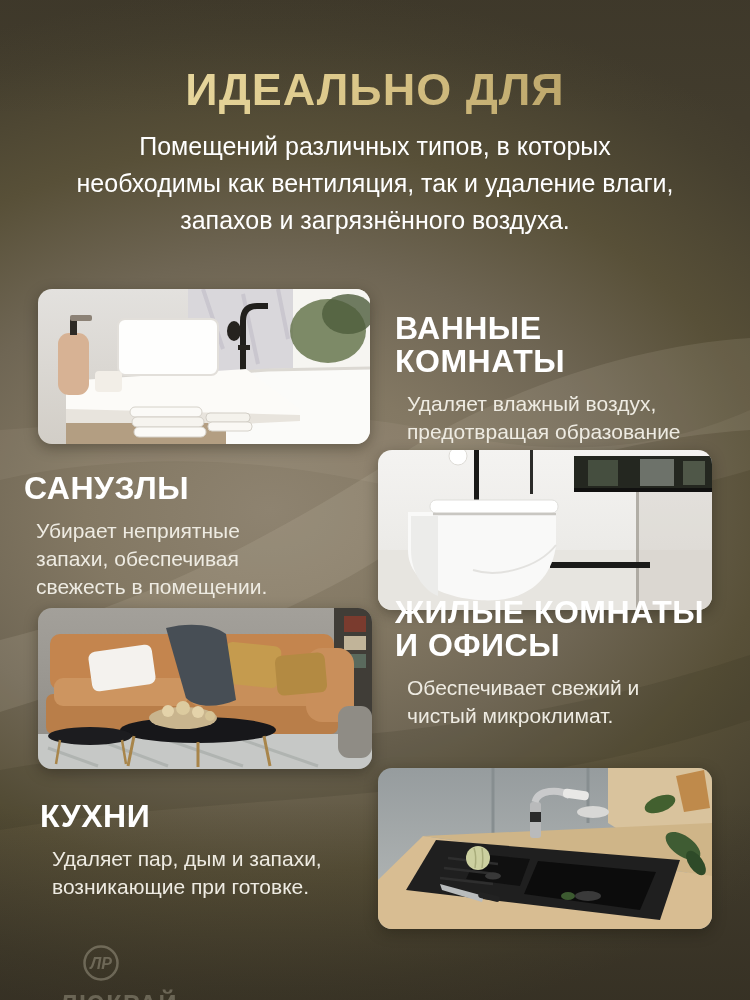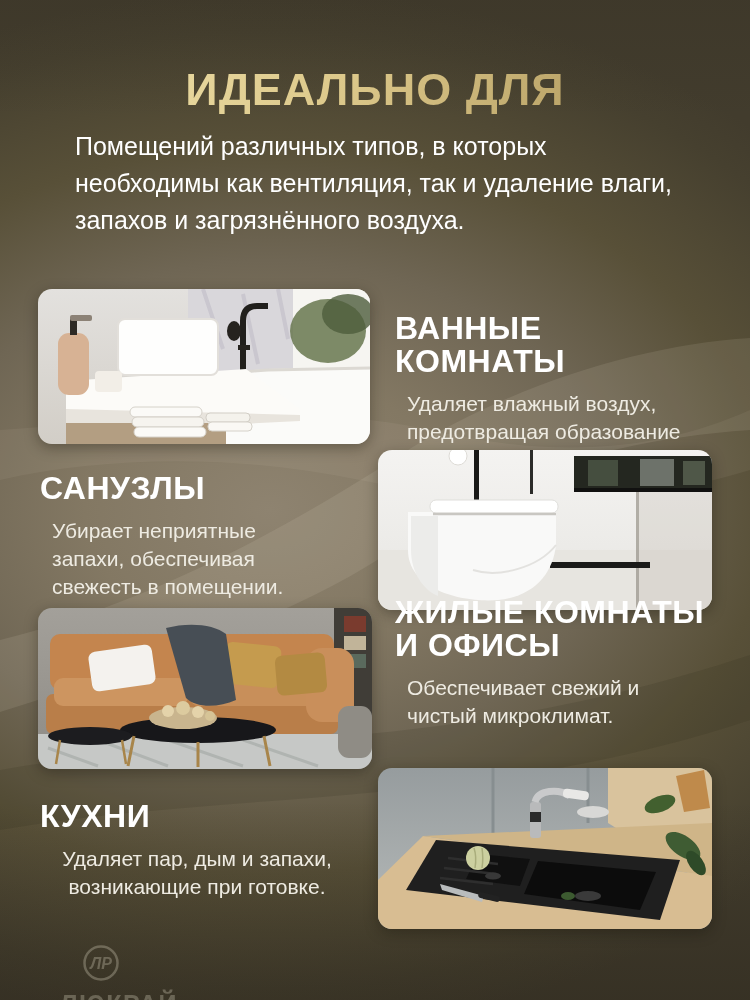--- a/index.html
+++ b/index.html
@@ -15,47 +15,47 @@
       radial-gradient(ellipse 95% 52% at 36% 51%, #8e8370 0%, #837863 26%, #6f6654 48%, #585038 70%, #46402f 92%, #423c2d 100%);
   }
   .waves{position:absolute;inset:0;pointer-events:none;}
   .title{
     position:absolute;top:64px;left:0;width:750px;text-align:center;
     font-size:45px;font-weight:bold;letter-spacing:1px;
     background:linear-gradient(110deg,#f0e3ad 5%,#ddc98b 45%,#a78f55 95%);
     -webkit-background-clip:text;background-clip:text;color:transparent;
   }
   .intro{
-    position:absolute;top:128px;left:75px;width:600px;text-align:left;
+    position:absolute;top:128px;left:75px;width:600px;text-align:center;
     color:#ffffff;font-size:25px;line-height:37px;font-weight:400;
   }
   .photo{
     position:absolute;border-radius:14px;overflow:hidden;
     box-shadow:0 4px 14px rgba(20,17,10,0.35);
   }
   .photo svg{display:block;}
   #photo-bathroom{left:38px;top:289px;width:332px;height:155px;}
   #photo-toilet{left:378px;top:450px;width:334px;height:160px;}
   #photo-living{left:38px;top:608px;width:334px;height:161px;}
   #photo-kitchen{left:378px;top:768px;width:334px;height:161px;}
   .section{position:absolute;}
   .section h2{
     margin:0 0 10px 0;color:#ffffff;font-size:32px;line-height:33px;
     font-weight:bold;letter-spacing:0.5px;
   }
   .section p{
     margin:12px;color:#eeebe2;font-size:21px;line-height:28px;font-weight:400;
   }
   #section-bathrooms{left:395px;top:312px;width:305px;}
-  #section-toilets{left:40px;top:472px;width:300px;}
+  #section-toilets{left:24px;top:472px;width:300px;}
   #section-living{left:395px;top:596px;width:320px;}
   #section-living p{width:275px;}
   #section-toilets p{width:280px;}
   #section-kitchens{left:40px;top:800px;width:300px;}
-  #section-kitchens p{width:290px;text-align:center;}
+  #section-kitchens p{width:290px;}
   .logo{
     position:absolute;left:24px;top:944px;display:flex;align-items:center;gap:8px;
     color:rgba(205,198,180,0.34);
     flex-direction:column;
   }
   .logo .mark{width:38px;height:38px;}
   .logo .name{font-size:25px;font-weight:bold;letter-spacing:1.5px;margin-left:36px;}
   .logo .reg{font-size:13px;vertical-align:super;position:relative;top:-9px;font-weight:bold;}
 </style>
 </head>

